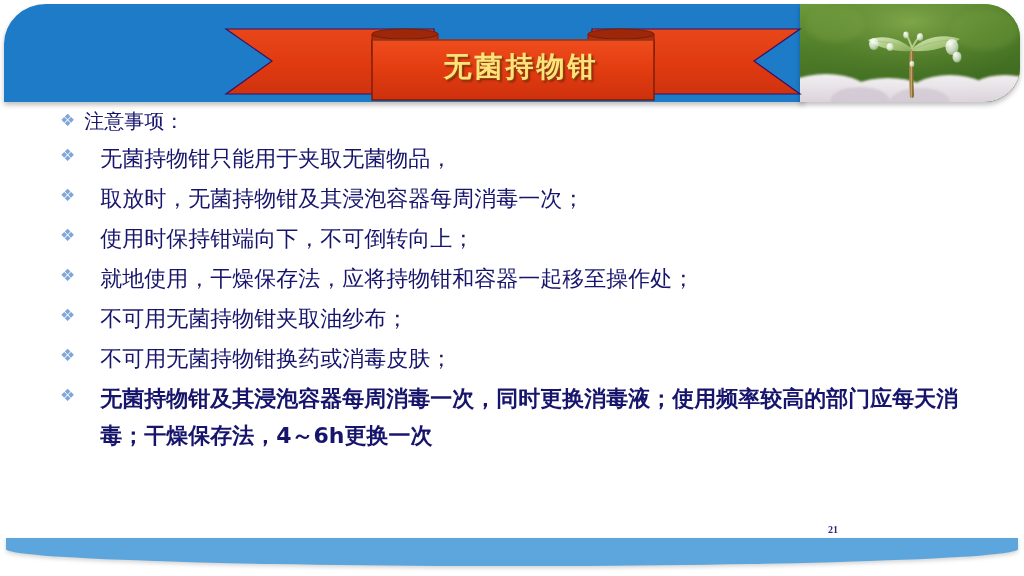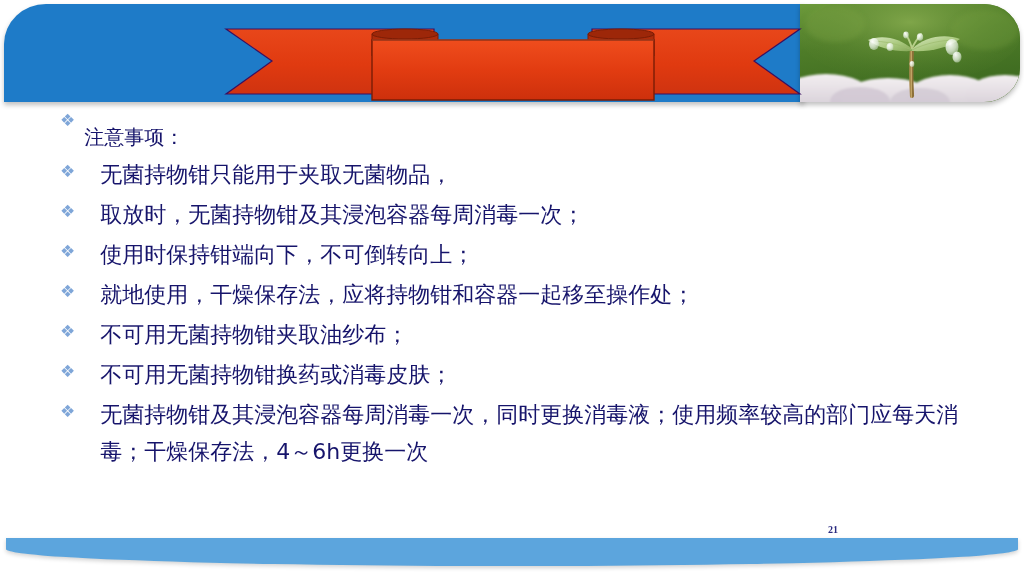--- a/index.html
+++ b/index.html
@@ -101,30 +101,30 @@
     top: 4px;
   }
   .bullet-text { flex: 1 1 auto; }
 
   
   .line-head {
     margin: 0 0 5px 0;
     padding-left: 60px;
   }
   .line-head .bullet-mark { font-size: 17px; margin-right: 9px; }
-  .line-head .bullet-text { font-size: 20px; line-height: 27px; margin-top: 16px; }
+  .line-head .bullet-text { font-size: 20px; line-height: 27px; }
 
   .line-item {
     margin: 0 0 3px 0;
     padding-left: 60px;
   }
   .line-item .bullet-mark { font-size: 17px; margin-right: 25px; top: 7px; }
   .line-item .bullet-text { font-size: 22px; line-height: 37px; }
 
-  .line-item.wrap .bullet-text { padding-right: 48px; }
+  .line-item.wrap .bullet-text { padding-right: 48px; font-weight: bold; }
 
   
   .footer-bar {
     position: absolute;
     left: 6px;
     top: 538px;
     width: 1012px;
     height: 28px;
     background: #5ca5dd;
     border-bottom-left-radius: 50% 60%;
@@ -248,20 +248,21 @@
 
       <path d="M368 30 L368 52 L434 52 L434 30 Z" fill="url(#ribFold)" stroke="#7a1d06" stroke-width="1"></path>
       <ellipse cx="401" cy="30" rx="33" ry="5" fill="#9d2709" stroke="#7a1d06" stroke-width="1"></ellipse>
       <path d="M584 30 L584 52 L650 52 L650 30 Z" fill="url(#ribFold)" stroke="#7a1d06" stroke-width="1"></path>
       <ellipse cx="617" cy="30" rx="33" ry="5" fill="#9d2709" stroke="#7a1d06" stroke-width="1"></ellipse>
 
       <path d="M368 36 L650 36 L650 96 L368 96 Z" fill="url(#ribCenter)" stroke="#7a1d06" stroke-width="1.4"></path>
       <path d="M368 36 L650 36" stroke="#ff8a5c" stroke-width="1" opacity="0.35"></path>
     </svg>
 
+    <div class="ribbon-title">无菌持物钳</div>
   </div>
 
   <div class="body-area">
 
     <div class="bullet-line line-head">
       <span class="bullet-mark">❖</span>
       <span class="bullet-text">注意事项：</span>
     </div>
 
     <div class="bullet-line line-item">

